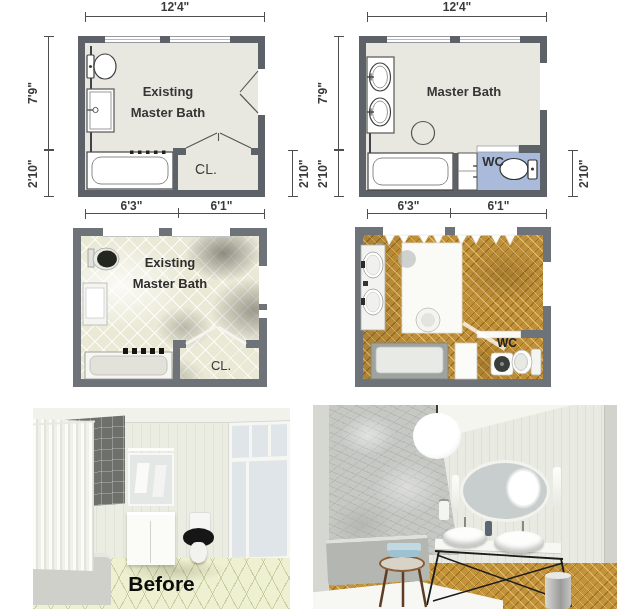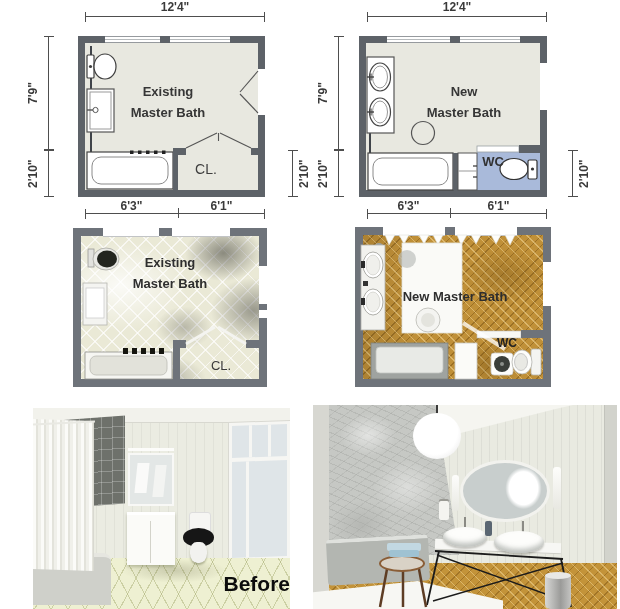--- a/index.html
+++ b/index.html
@@ -45,21 +45,21 @@
     radial-gradient(50px 35px at 70% 90%,rgba(90,60,10,.3),transparent 70%),
     repeating-linear-gradient(45deg,rgba(255,230,170,.45) 0 1px,transparent 1px 7px),
     repeating-linear-gradient(135deg,rgba(100,65,10,.4) 0 1px,transparent 1px 7px)}
   .roomtitle3{position:absolute;font-weight:700;font-size:13px;color:#2e2e2e;text-align:center;line-height:1.6}
   .roomtitle3 span{display:block}
   .wc3-label{position:absolute;font-weight:700;font-size:12px;color:#232323;text-align:center}
   .cl3-label{position:absolute;font-size:13px;color:#3a3a3a;text-align:center}
 
   
   .photo{position:absolute;overflow:hidden}
-  .lbl-big{position:absolute;font-weight:700;font-size:21px;color:#0c0c0c;text-align:right}
+  .lbl-big{position:absolute;font-weight:700;font-size:21px;color:#0c0c0c;text-align:center}
   .panelwall{background-color:#ebece2;background-image:repeating-linear-gradient(90deg,rgba(0,0,0,.045) 0 1px,transparent 1px 9px)}
   .panelwall2{background-color:#e9eae1;background-image:repeating-linear-gradient(90deg,rgba(0,0,0,.05) 0 1px,transparent 1px 8px)}
 </style>
 </head>
 <body>
 
 <div class="canvas">
 
   <div class="dimlab" style="left:85px;top:0;width:180px">12'4"</div>
   <div class="hdim" style="left:85px;top:16px;width:180px"></div>
@@ -170,21 +170,20 @@
         <rect x="160" y="109" width="21" height="8" fill="#5d6268"></rect>
       </g>
       <g>
         <ellipse cx="155" cy="133" rx="14" ry="10.5" fill="#fff" stroke="#333" stroke-width="1.2"></ellipse>
         <rect x="169" y="124" width="9" height="19" rx="1.5" fill="#fff" stroke="#333" stroke-width="1.2"></rect>
         <circle cx="173.5" cy="133" r="1.6" fill="#333"></circle>
       </g>
       <rect x="181" y="27" width="7" height="47" fill="#fff"></rect>
     </svg>
     <div class="roomtitle" style="left:50px;top:46px;width:110px">
-      <span>New</span>
       <span>Master Bath</span>
     </div>
     <div class="wc-label" style="left:116px;top:118px;width:36px">WC</div>
   </div>
 
   <div class="hdim" style="left:367px;top:213px;width:180px"></div>
   <span class="tickv" style="left:450px;top:208px"></span>
   <div class="dimlab" style="left:367px;top:199px;width:83px">6'3"</div>
   <div class="dimlab" style="left:450px;top:199px;width:97px">6'1"</div>
 
@@ -277,23 +276,20 @@
         <circle cx="147" cy="137" r="8" fill="#3a3e3a"></circle>
         <circle cx="147" cy="137" r="2" fill="#8a8e8a"></circle>
       </g>
       <g>
         <rect x="176" y="122" width="10" height="26" rx="2" fill="#f4f4f1" stroke="#b5b5b0" stroke-width="0.8"></rect>
         <ellipse cx="167" cy="135" rx="10" ry="12" fill="#fdfdfb" stroke="#b5b5b0" stroke-width="0.8"></ellipse>
         <ellipse cx="166" cy="135" rx="6.5" ry="8.5" fill="#e9e9e4" stroke="#aaaaaa" stroke-width="0.6"></ellipse>
       </g>
       <rect x="188" y="35" width="8" height="44" fill="#fff"></rect>
     </svg>
-    <div class="roomtitle3" style="left:30px;top:60px;width:140px">
-      <span>New Master Bath</span>
-    </div>
     <div class="wc3-label" style="left:134px;top:109px;width:36px">WC</div>
   </div>
 
   <div class="photo panelwall" style="left:33px;top:408px;width:257px;height:201px">
     <div class="abs" style="left:0;top:0;width:257px;height:14px;background:#f2f2ec;border-bottom:1px solid #d8d8d0"></div>
     <div class="abs" style="left:24px;top:10px;width:68px;height:88px;background-color:#6e716b;transform:skewY(-4deg);background-image:repeating-linear-gradient(0deg,rgba(255,255,255,.25) 0 1px,transparent 1px 11px),repeating-linear-gradient(90deg,rgba(255,255,255,.25) 0 1px,transparent 1px 11px)"></div>
     <div class="abs" style="left:196px;top:14px;width:61px;height:142px;background:#f6f6f3;transform:skewY(-2deg);box-shadow:0 0 0 1px #d9d9d2">
       <div class="abs" style="left:3px;top:3px;width:55px;height:32px;background:#dfe5e8">
         <div class="abs" style="left:17px;top:0;width:3px;height:32px;background:#f6f6f3"></div>
         <div class="abs" style="left:36px;top:0;width:3px;height:32px;background:#f6f6f3"></div>

